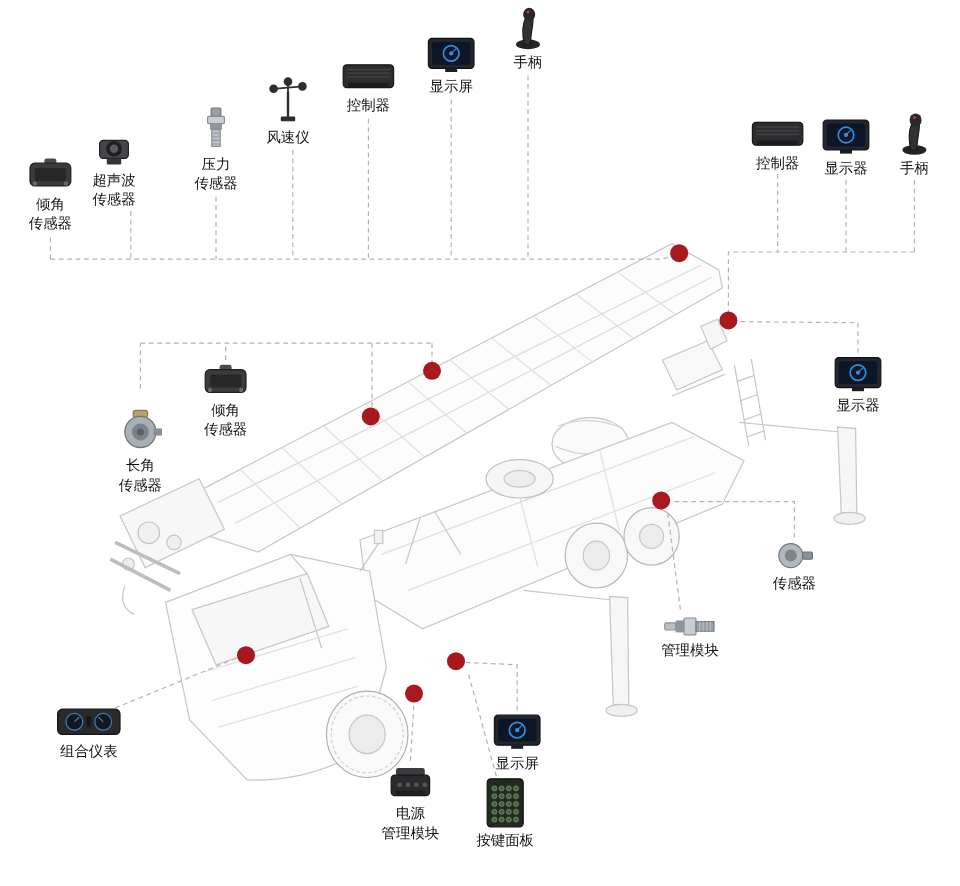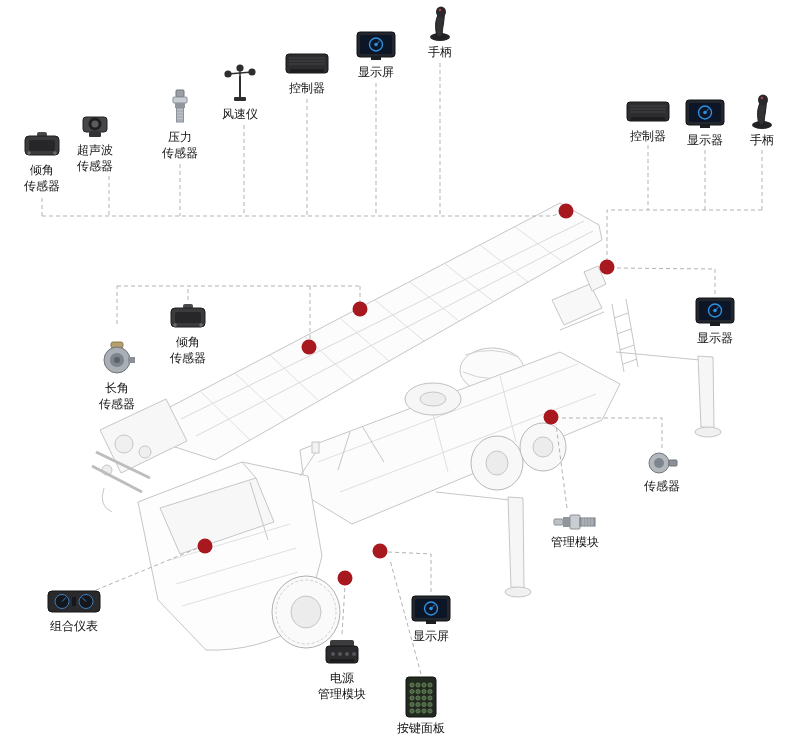--- a/index.html
+++ b/index.html
@@ -328,21 +328,21 @@
     <span class="comp-icon"><svg width="54" height="28" viewBox="0 0 54 28">
           <rect x="1" y="3" width="52" height="21" rx="4" fill="#2a2a2c" stroke="#141415"></rect>
           <circle cx="15" cy="13.5" r="7" fill="#14171c" stroke="#3b7fc4"></circle>
           <circle cx="39" cy="13.5" r="7" fill="#14171c" stroke="#3b7fc4"></circle>
           <line x1="15" y1="13.5" x2="19" y2="9.5" stroke="#3b7fc4"></line>
           <line x1="39" y1="13.5" x2="35" y2="9.5" stroke="#3b7fc4"></line>
           <rect x="25" y="9" width="4" height="9" fill="#14171c"></rect>
         </svg></span>
     <span class="comp-label">组合仪表</span>
   </div>
-  <div class="comp" style="left:421px;top:676px">
+  <div class="comp" style="left:421px;top:648px">
     <span class="comp-icon"><svg width="34" height="42" viewBox="0 0 34 42">
           <rect x="2" y="1" width="30" height="40" rx="3" fill="#222a20" stroke="#0e130d"></rect>
           <circle cx="8" cy="9" r="2.1" fill="#46613f" stroke="#7d9a6e" stroke-width="0.6"></circle>
           <circle cx="14" cy="9" r="2.1" fill="#46613f" stroke="#7d9a6e" stroke-width="0.6"></circle>
           <circle cx="20" cy="9" r="2.1" fill="#46613f" stroke="#7d9a6e" stroke-width="0.6"></circle>
           <circle cx="26" cy="9" r="2.1" fill="#46613f" stroke="#7d9a6e" stroke-width="0.6"></circle>
           <circle cx="8" cy="15.5" r="2.1" fill="#46613f" stroke="#7d9a6e" stroke-width="0.6"></circle>
           <circle cx="14" cy="15.5" r="2.1" fill="#46613f" stroke="#7d9a6e" stroke-width="0.6"></circle>
           <circle cx="20" cy="15.5" r="2.1" fill="#46613f" stroke="#7d9a6e" stroke-width="0.6"></circle>
           <circle cx="26" cy="15.5" r="2.1" fill="#46613f" stroke="#7d9a6e" stroke-width="0.6"></circle>

